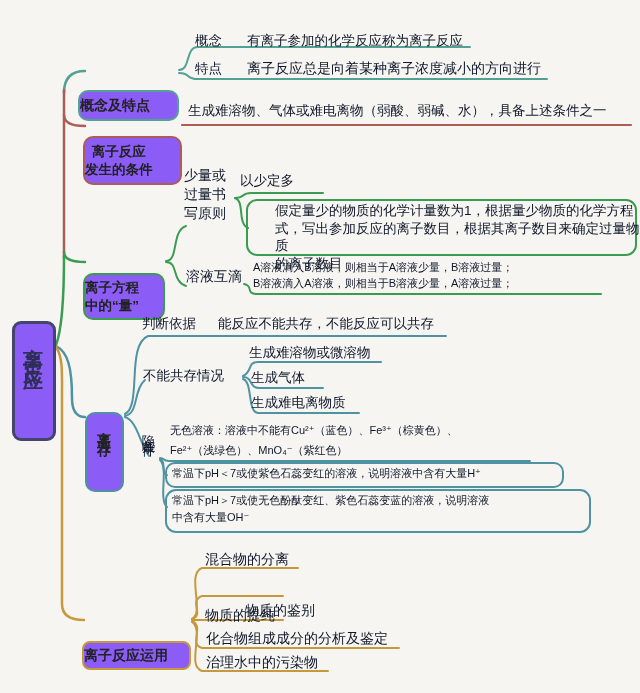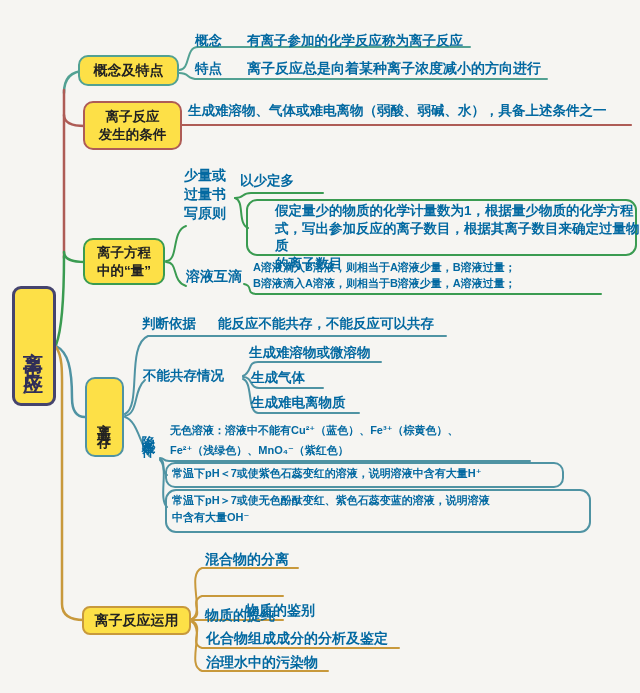--- a/index.html
+++ b/index.html
@@ -6,26 +6,27 @@
   .canvas{
     position:relative;
     width:640px;height:693px;
     background:#f6f5f2;
     font-family:"Liberation Sans","DejaVu Sans",sans-serif;
     overflow:hidden;
   }
   .canvas svg{position:absolute;left:0;top:0;}
   .node{
     position:absolute;
-    background:#fde047;
-    display:flex;align-items:center;justify-content:center;
+    background:#8b5cf6;
+    display:flex;align-items:center;justify-content:flex-start;
     text-align:center;
     font-weight:700;color:#222;
     box-sizing:border-box;
     white-space:pre-line;
+    margin-top:35px;
   }
   .node-root{
     left:12px;top:286px;width:44px;height:120px;
     border:3.5px solid #45446e;border-radius:9px;
     font-size:20px;color:#2f2e58;
     writing-mode:vertical-rl;letter-spacing:7px;
     padding-top:8px;
   }
   .node-concept{
     left:78px;top:55px;width:101px;height:31px;
@@ -49,21 +50,21 @@
     writing-mode:vertical-rl;letter-spacing:4px;
     padding-top:6px;
   }
   .node-application{
     left:82px;top:606px;width:109px;height:29px;
     border:2.5px solid #c8993c;border-radius:8px;
     font-size:14px;
   }
   .txt{
     position:absolute;
-    font-weight:700;color:#0369a1;
+    font-weight:400;color:#0f172a;
     white-space:pre-line;
     line-height:15px;
   }
   .fs14{font-size:14px;}
   .fs135{font-size:13.5px;}
   .fs13{font-size:11px;}
   .lh19{line-height:19px;}
   .lh175{line-height:17.5px;}
   .lh16{line-height:16px;}
   .lh165{line-height:16.5px;}

